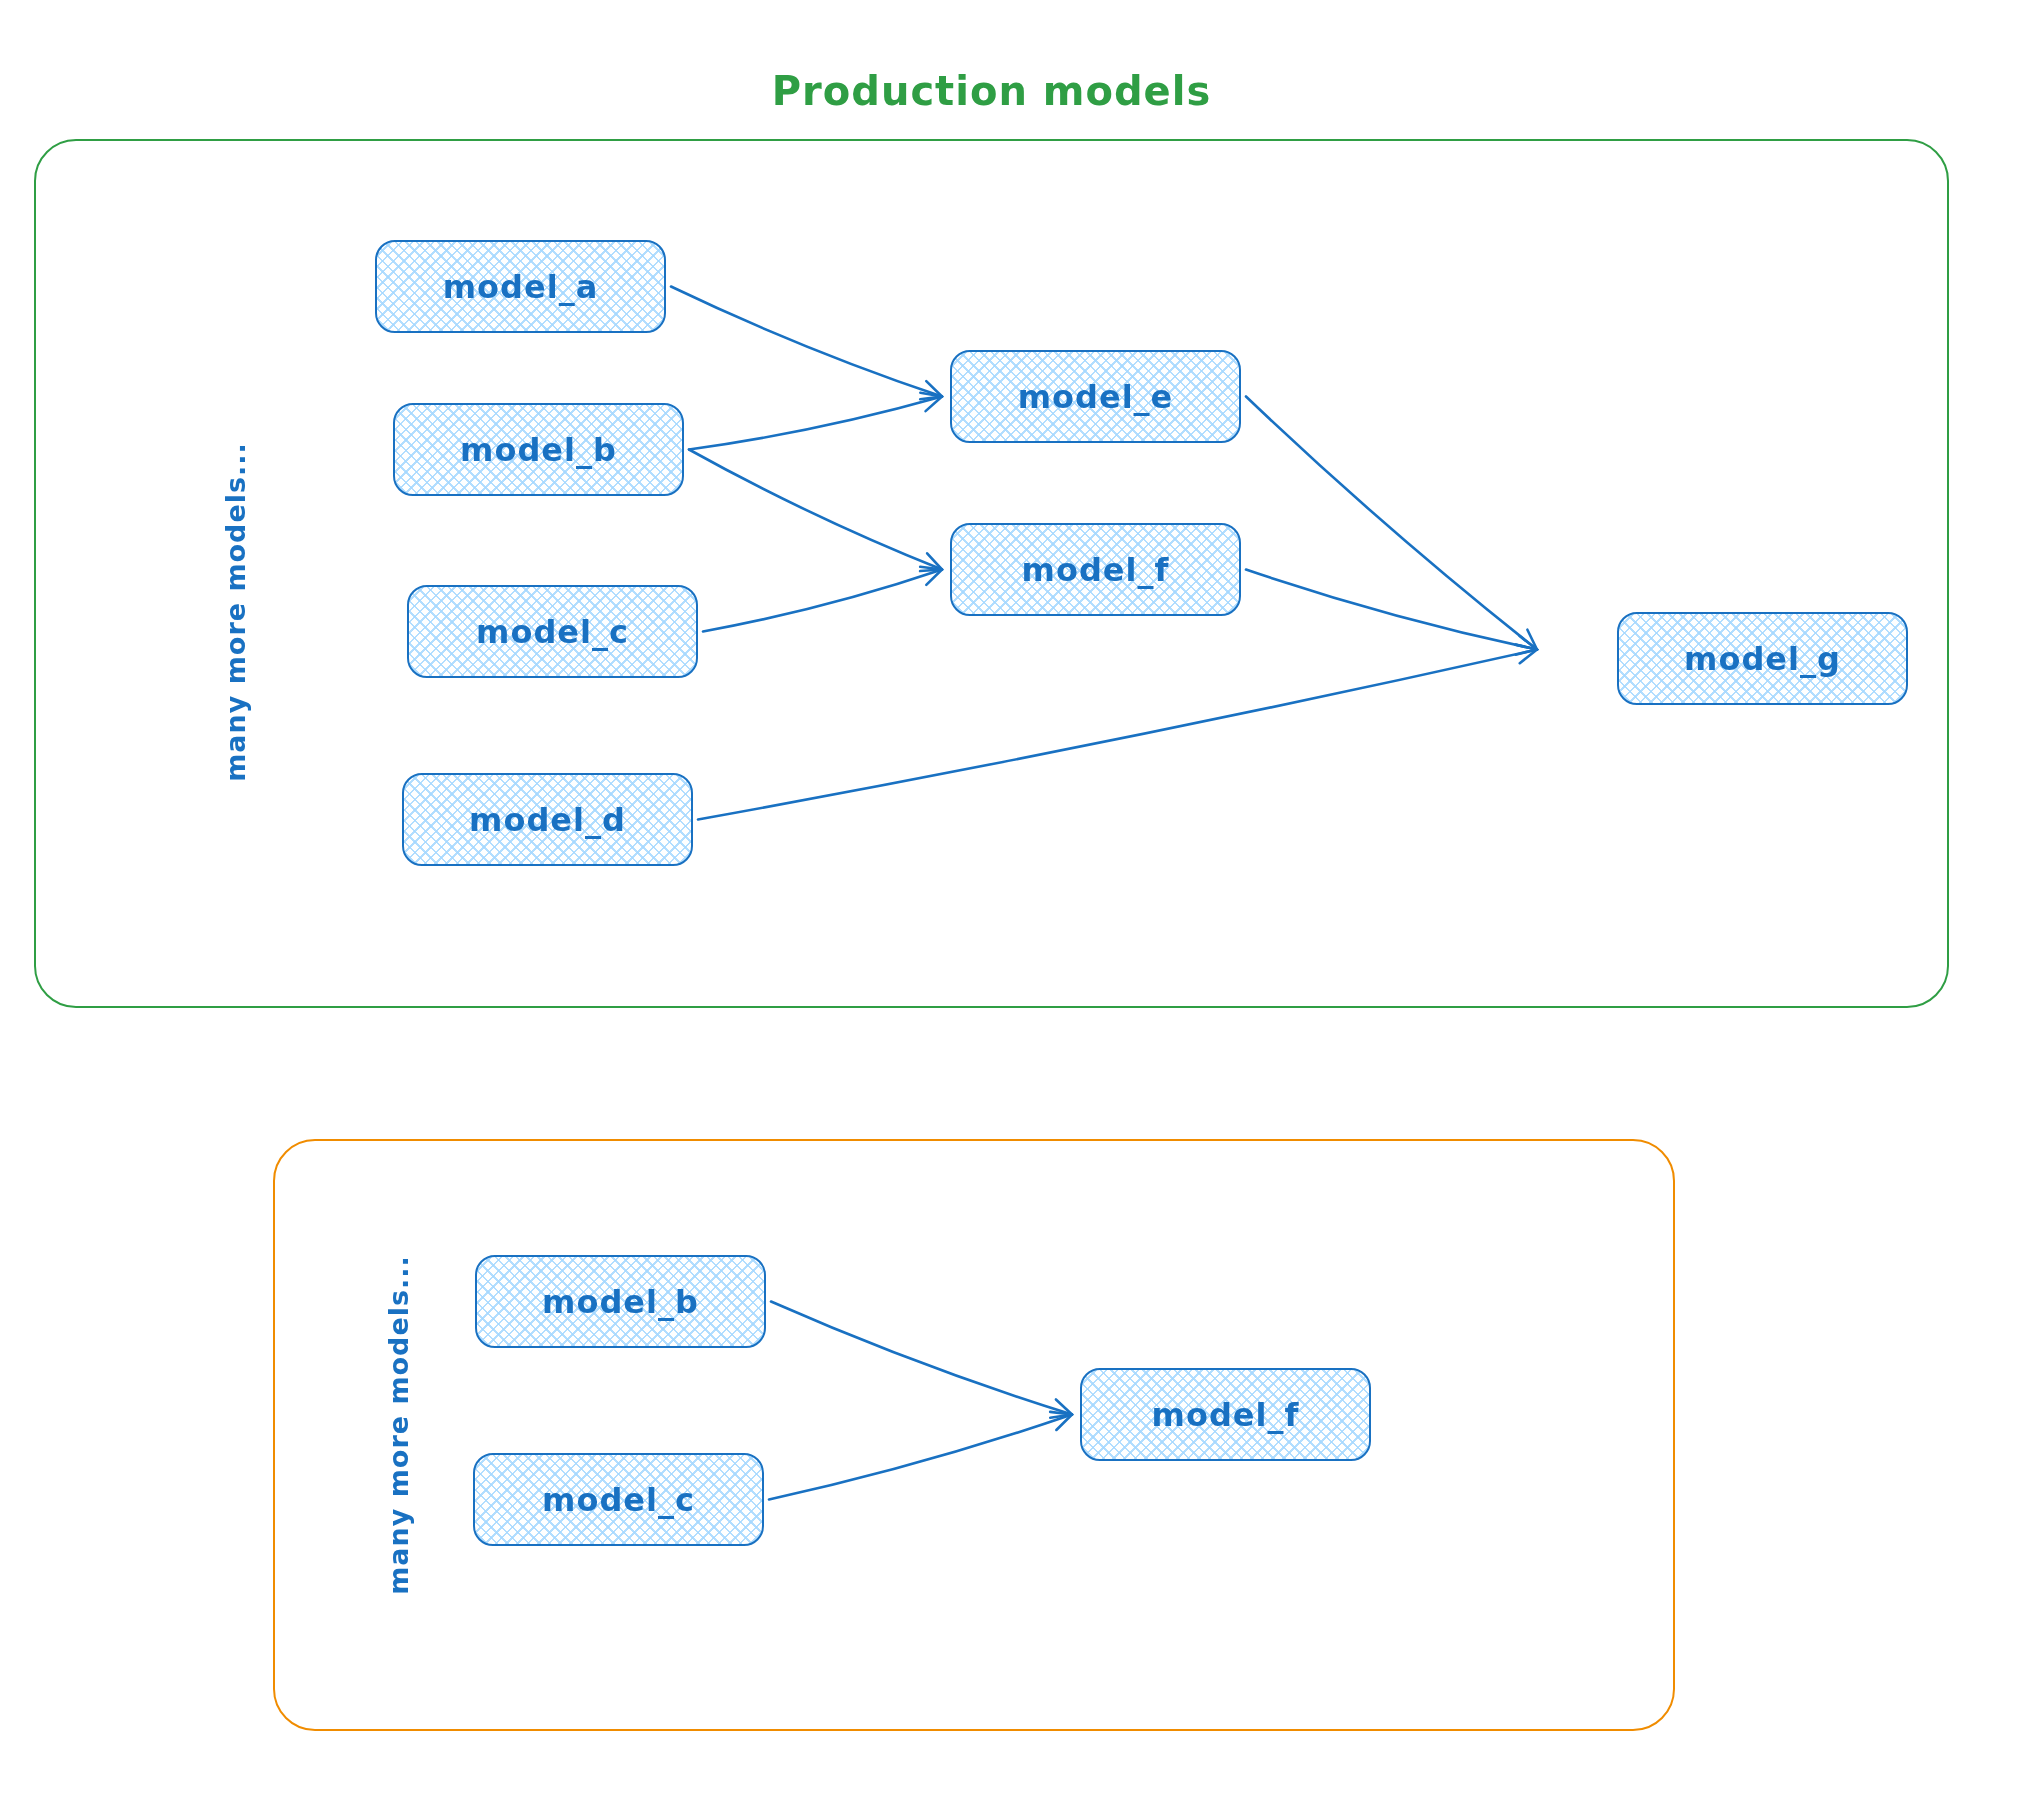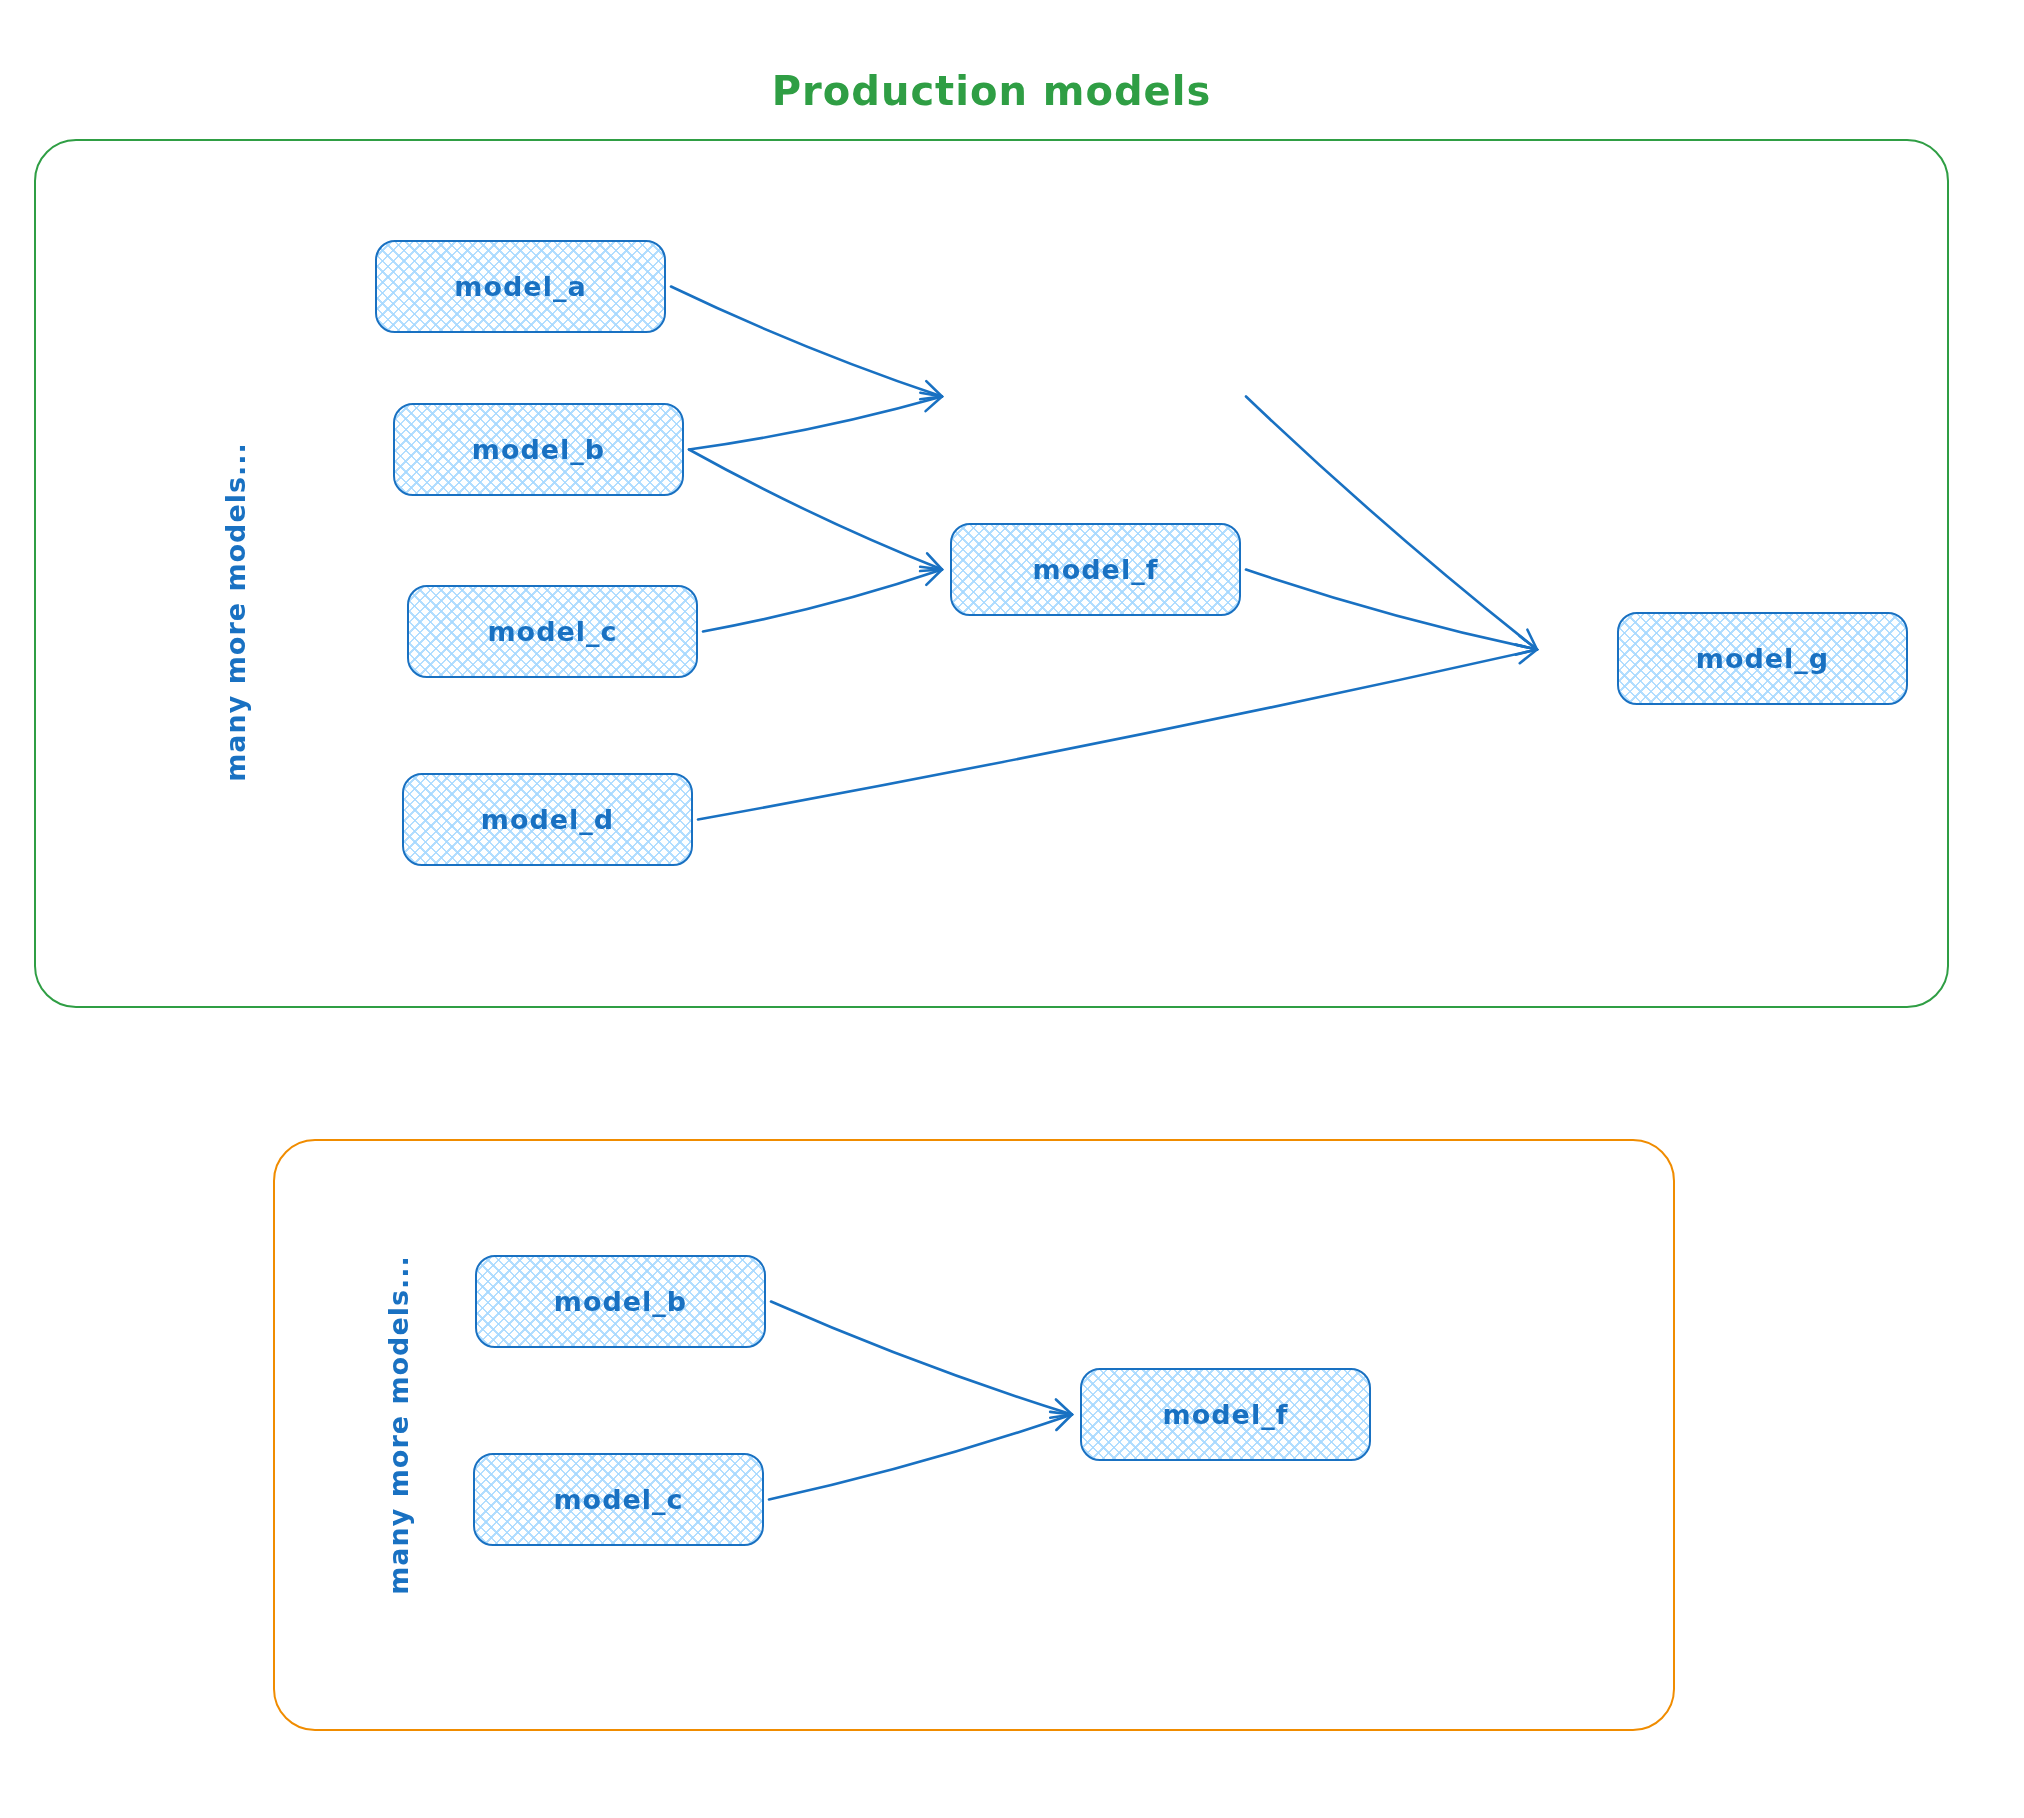--- a/index.html
+++ b/index.html
@@ -61,21 +61,21 @@
     border:2.5px solid var(--blue);
     border-radius:20px;
     display:flex; align-items:center; justify-content:center;
     background:
       repeating-linear-gradient(45deg,  rgba(165,216,255,.85) 0 1.8px, transparent 1.8px 7.5px),
       repeating-linear-gradient(-45deg, rgba(165,216,255,.85) 0 1.8px, transparent 1.8px 7.5px),
       #ffffff;
   }
   .node-label{
     color:var(--blue);
-    font-size:27px;
+    font-size:32px;
     font-weight:600;
     letter-spacing:1px;
   }
   
   #production-model_a{ left:375px;  top:240px; }
   #production-model_b{ left:393px;  top:403px; }
   #production-model_c{ left:407px;  top:585px; }
   #production-model_d{ left:402px;  top:773px; }
   #production-model_e{ left:950px;  top:350px; }
   #production-model_f{ left:950px;  top:523px; }
@@ -140,20 +140,23 @@
   </div>
   <div class="node" id="production-model_b">
     <span class="node-label">model_b</span>
   </div>
   <div class="node" id="production-model_c">
     <span class="node-label">model_c</span>
   </div>
   <div class="node" id="production-model_d">
     <span class="node-label">model_d</span>
   </div>
+  <div class="node" id="production-model_e">
+    <span class="node-label">model_e</span>
+  </div>
   <div class="node" id="production-model_f">
     <span class="node-label">model_f</span>
   </div>
   <div class="node" id="production-model_g">
     <span class="node-label">model_g</span>
   </div>
 
 
   <div class="group-box development"></div>
 

